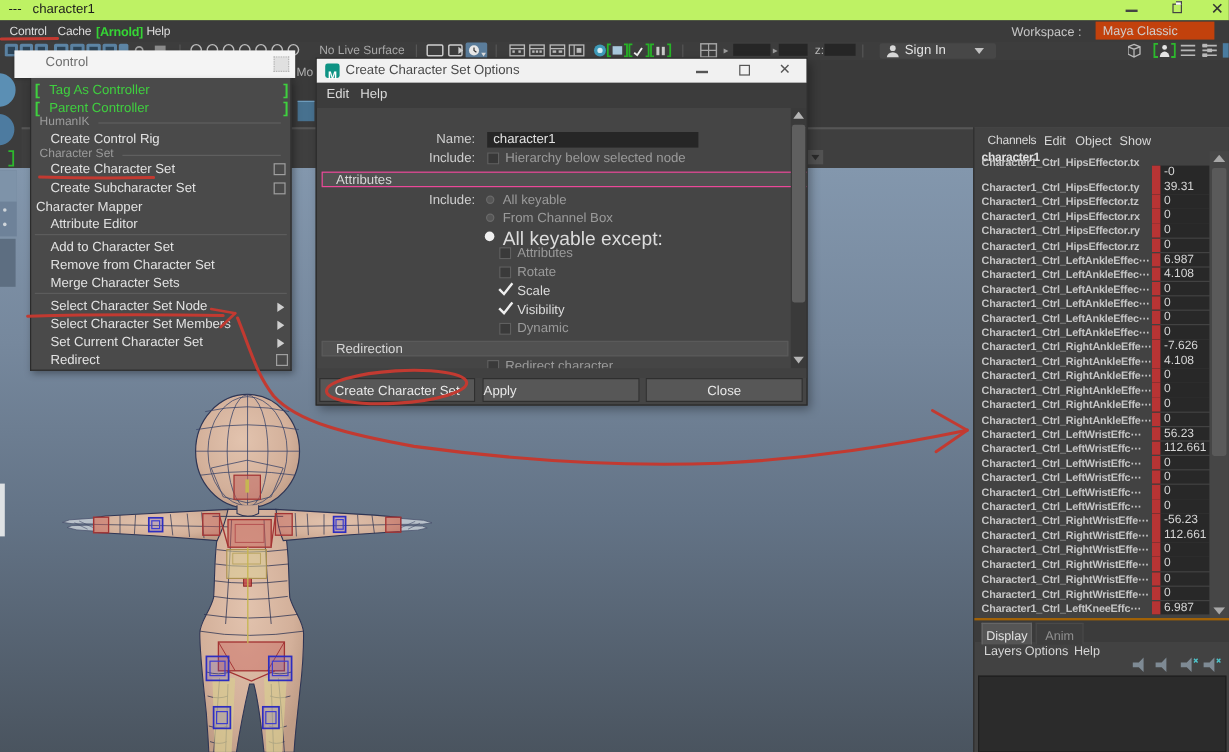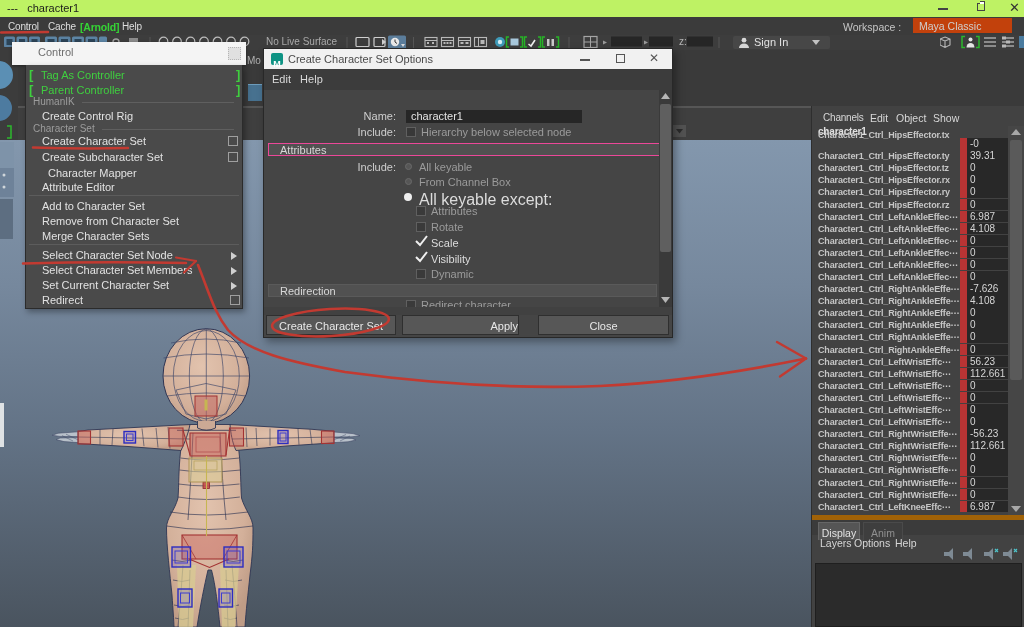--- a/index.html
+++ b/index.html
@@ -428,21 +428,21 @@
  <div class="a" style="left:196px;top:20px;width:16px;height:392px;background:#464646">
   <svg class="a" style="left:3px;top:3px" width="10" height="7">
         <path d="M5 0 L10 6 H0 Z" fill="#a8a8a8"></path>
       </svg>
   <div class="a" style="left:2px;top:14px;width:12px;height:240px;background:#5a5a5a;border-radius:2px"></div>
   <svg class="a" style="left:3px;top:380px" width="10" height="7">
         <path d="M0 0 H10 L5 6 Z" fill="#a8a8a8"></path>
       </svg>
  </div>
 
- <div class="a" style="left:0;top:409px;width:213px;height:20px;background:#3b3b3b;border-top:5px solid #a16207">
+ <div class="a" style="left:0;top:409px;width:213px;height:20px;background:#3b3b3b;border-top:2px solid #a16207">
   <div class="a" style="left:6px;top:2px;width:42px;height:18px;background:#555555;border:1px solid #666;border-bottom:none;text-align:center">
     <span style="font-size:10.5px;color:#e2e2e2;line-height:17px">Display</span></div>
   <div class="a" style="left:51px;top:2px;width:40px;height:18px;background:#3e3e3e;border:1px solid #4a4a4a;border-bottom:none;text-align:center">
     <span style="font-size:10.5px;color:#8f8f8f;line-height:17px">Anim</span></div>
  </div>
  <div class="a tx" style="left:8px;top:431px;font-size:10.5px;color:#d6d6d6">Layers</div>
  <div class="a tx" style="left:42px;top:431px;font-size:10.5px;color:#d6d6d6">Options</div>
  <div class="a tx" style="left:83px;top:431px;font-size:10.5px;color:#d6d6d6">Help</div>
  <svg class="a" style="left:130px;top:441px" width="80" height="15" viewBox="0 0 80 15">
   <g fill="#7e8a94">
@@ -470,21 +470,21 @@
  <div class="a tx" style="left:15px;top:19px;font-size:11px;color:#3fcf3f">Parent Controller</div>
  <div class="a tx" style="left:7px;top:31px;font-size:10px;color:#9c9c9c">HumanIK</div>
  <div class="a" style="left:56px;top:37px;width:152px;height:1px;background:#5f5f5f"></div>
  <div class="a tx" style="left:16px;top:45px;font-size:11px;color:#e2e2e2">Create Control Rig</div>
  <div class="a tx" style="left:7px;top:58px;font-size:10px;color:#9c9c9c">Character Set</div>
  <div class="a" style="left:76px;top:64px;width:132px;height:1px;background:#5f5f5f"></div>
  <div class="a tx" style="left:16px;top:70px;font-size:11px;color:#e2e2e2">Create Character Set</div>
  <div class="a" style="left:202px;top:71px;width:10px;height:10px;border:1.2px solid #9f9f9f"></div>
  <div class="a tx" style="left:16px;top:86px;font-size:11px;color:#e2e2e2">Create Subcharacter Set</div>
  <div class="a" style="left:202px;top:87px;width:10px;height:10px;border:1.2px solid #9f9f9f"></div>
- <div class="a tx" style="left:22px;top:101.5px;font-size:11px;color:#e2e2e2">Character Mapper</div>
+ <div class="a tx" style="left:4px;top:101.5px;font-size:11px;color:#e2e2e2">Character Mapper</div>
  <div class="a tx" style="left:16px;top:116px;font-size:11px;color:#e2e2e2">Attribute Editor</div>
  <div class="a" style="left:3px;top:130px;width:210px;height:1px;background:#5c5c5c"></div>
  <div class="a tx" style="left:16px;top:135px;font-size:11px;color:#e2e2e2">Add to Character Set</div>
  <div class="a tx" style="left:16px;top:150px;font-size:11px;color:#e2e2e2">Remove from Character Set</div>
  <div class="a tx" style="left:16px;top:165px;font-size:11px;color:#e2e2e2">Merge Character Sets</div>
  <div class="a" style="left:3px;top:179px;width:210px;height:1px;background:#5c5c5c"></div>
  <div class="a tx" style="left:16px;top:184px;font-size:11px;color:#e2e2e2">Select Character Set Node</div>
  <div class="a tx" style="left:16px;top:199px;font-size:11px;color:#e2e2e2">Select Character Set Members</div>
  <div class="a tx" style="left:16px;top:214px;font-size:11px;color:#e2e2e2">Set Current Character Set</div>
  <div class="a tx" style="left:16px;top:229px;font-size:11px;color:#e2e2e2">Redirect</div>
@@ -560,21 +560,21 @@
       </svg>
   <div class="a" style="left:1px;top:14px;width:11px;height:148px;background:#5f5f5f;border-radius:2px"></div>
   <svg class="a" style="left:2px;top:207px" width="9" height="7">
         <path d="M0 0 H9 L4.5 6 Z" fill="#b5b5b5"></path>
       </svg>
  </div>
  <div class="a" style="left:0;top:258px;width:408px;height:8px;background:#414141"></div>
 
  <div class="a" style="left:2px;top:266px;width:130px;height:20px;background:#575757;border:1px solid #2f2f2f;text-align:center">
   <span style="font-size:11px;color:#e8e8e8;line-height:19px">Create Character Set</span></div>
- <div class="a" style="left:138px;top:266px;width:117px;height:20px;background:#575757;border:1px solid #2f2f2f;text-align:right">
+ <div class="a" style="left:138px;top:266px;width:131px;height:20px;background:#575757;border:1px solid #2f2f2f;text-align:left">
   <span style="font-size:11px;color:#e8e8e8;line-height:19px">Apply</span></div>
  <div class="a" style="left:274px;top:266px;width:131px;height:20px;background:#575757;border:1px solid #2f2f2f;text-align:center">
   <span style="font-size:11px;color:#e8e8e8;line-height:19px">Close</span></div>
 </div>
 
 <svg class="a" style="left:0;top:0;z-index:60;pointer-events:none" width="1024" height="627" viewBox="0 0 1024 627">
  <g fill="none" stroke="#c23a31" stroke-width="2.5" stroke-linecap="round">
   <path d="M1,32.5 L48,32"></path>
   <path d="M33,147.5 Q80,149 128,148"></path>
   <path d="M23,263.5 Q100,261.5 186,263"></path>

